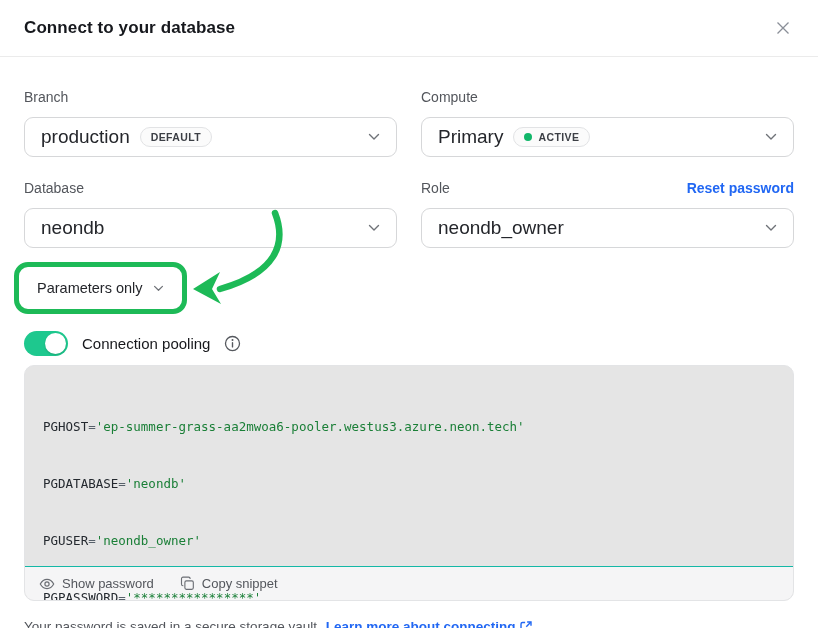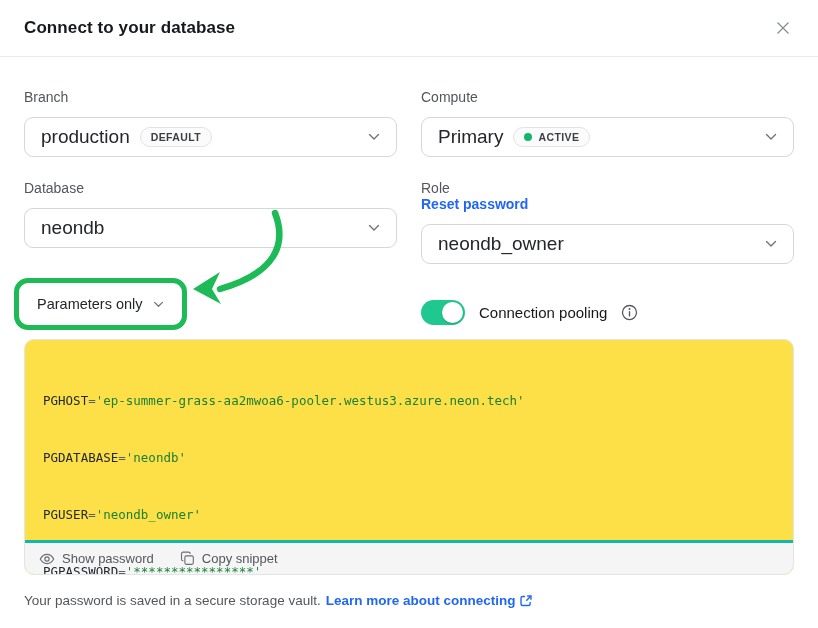--- a/index.html
+++ b/index.html
@@ -13,61 +13,61 @@
   .hdr-title { font-size:17px; font-weight:700; color:#16181d; letter-spacing:.1px; }
   .close-btn { width:22px; height:22px; display:flex; align-items:center; justify-content:center;
                color:#8a8f98; cursor:pointer; background:none; border:none; }
 
   
   .body { padding:32px 24px 0 24px; }
   .row { display:grid; grid-template-columns:1fr 1fr; column-gap:24px; }
   .row1 { margin-bottom:23px; }
   .row2 { margin-bottom:14px; }
   .lbl { font-size:14px; color:#53565c; line-height:16px; margin-bottom:12px; }
-  .lbl-row { display:flex; justify-content:space-between; align-items:baseline; margin-bottom:12px;flex-direction:column; }
+  .lbl-row { display:flex; justify-content:space-between; align-items:baseline; margin-bottom:12px; }
   .reset-link { font-size:14px; font-weight:700; color:#2167f3; text-decoration:none; line-height:16px; }
 
   .selectbox { height:40px; border:1px solid #d6d7d9; border-radius:9px; background:#fff;
                display:flex; align-items:center; gap:10px; padding:0 16px; cursor:pointer; }
   .select-val { font-size:19px; color:#24262b; }
   .spacer { flex:1; }
   .chev { color:#6f7278; display:flex; }
   .pill { display:inline-flex; align-items:center; gap:6px; border:1px solid #e2e3e5; background:#fbfbfb;
           border-radius:999px; padding:3px 10px; font-size:10.5px; font-weight:700;
           letter-spacing:.4px; color:#3c3f45; }
   .dot { width:8px; height:8px; border-radius:50%; background:#12b76a; }
 
   
-  .row3 { display:grid; grid-template-columns:1fr 1fr; column-gap:24px; align-items:center; margin-bottom:9px; }
+  .row3 { display:grid; grid-template-columns:1fr; column-gap:24px; align-items:center; margin-bottom:9px; }
   .annot-box { display:inline-flex; border:5px solid #1dba57; border-radius:14px; padding:3px;
                margin-left:-10px; background:#fff; align-self:center; width:max-content; }
   .mini-select { height:36px; border:1px solid #fff; border-radius:8px; background:#fff;
                  display:flex; align-items:center; gap:10px; padding:0 14px; cursor:pointer; }
   .mini-select .select-val { font-size:14.5px; }
 
   .pooling { display:flex; align-items:center; gap:14px;margin-top:17px; }
   .toggle { width:44px; height:25px; border-radius:999px; background:#1ec88e; position:relative;
             cursor:pointer; border:none; flex:0 0 auto; }
   .toggle .knob { position:absolute; top:2px; right:2px; width:21px; height:21px; border-radius:50%;
                   background:#fff; box-shadow:0 1px 2px rgba(0,0,0,.18); }
   .pooling-lbl { font-size:15px; color:#17181c; }
   .info-ic { color:#55585e; display:flex; cursor:pointer; }
 
   
   .annot-arrow { position:absolute; left:180px; top:200px; width:124px; height:112px;
                  pointer-events:none; z-index:5; }
 
   
-  .codebox { border:1px solid #e3e4e6; border-radius:10px; background:#fde047; overflow:hidden; }
+  .codebox { border:1px solid #e3e4e6; border-radius:10px; background:#e5e5e5; overflow:hidden; }
   .code-content { height:200px; padding:13px 18px; font-family:"DejaVu Sans Mono", monospace;
                   font-size:12.5px; line-height:19px; white-space:pre; }
   .code-line .k { color:#24292f; }
   .code-line .eq { color:#57606a; }
   .code-line .v { color:#1a7f37; }
-  .code-footer { height:34px; border-top:3px solid #14b8a6; background:#f5f5f6;
+  .code-footer { height:34px; border-top:1px solid #14b8a6; background:#f5f5f6;
                  display:flex; align-items:center; gap:26px; padding:0 14px; }
   .code-action { display:flex; align-items:center; gap:7px; font-size:13px; color:#53565c;
                  background:none; border:none; cursor:pointer; font-family:inherit; }
   .code-action svg { color:#6b6e74; }
 
   
   .note { margin-top:18px; font-size:13.5px; color:#53565c; display:flex; align-items:center; gap:5px; }
   .note-link { font-weight:700; color:#2167f3; text-decoration:none; display:inline-flex;
                align-items:center; gap:4px; }
 </style>

